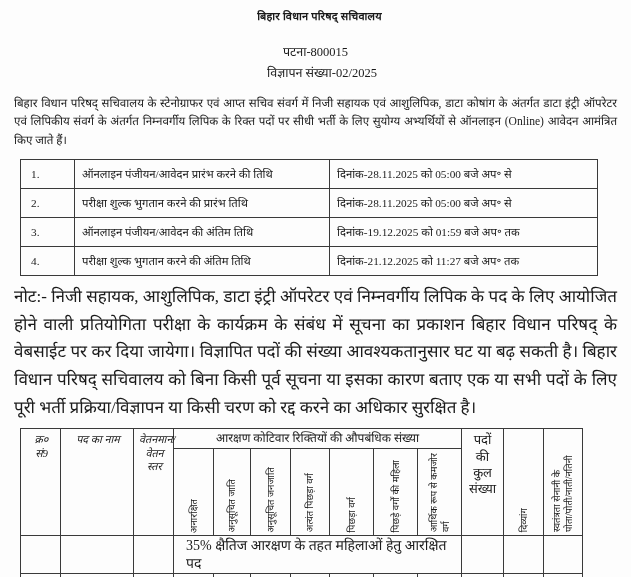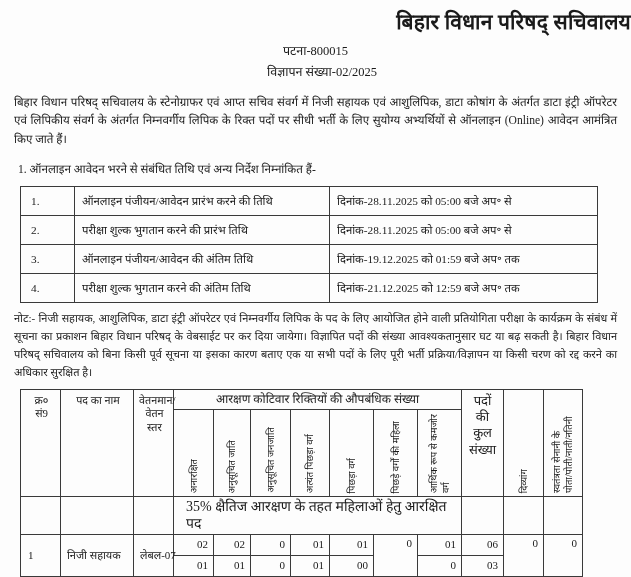--- a/index.html
+++ b/index.html
@@ -19,31 +19,31 @@
   .page {
     position: relative;
     width: 631px;
     height: 577px;
     padding: 0;
     box-sizing: border-box;
   }
 
   
   .doc-title {
-    text-align: right;
-    font-size: 21px;
+    text-align: center;
+    font-size: 11px;
     font-weight: bold;
     letter-spacing: .2px;
     margin: 9px 0 0 8px;
     line-height: 1.3;
   }
   .doc-sub {
     text-align: center;
     font-size: 12.5px;
-    margin-top: 6px;
+    margin-top: 20px;
     line-height: 1.45;
   }
   .doc-sub2 {
     text-align: center;
     font-size: 12.5px;
     margin-top: 3px;
     line-height: 1.45;
     margin-left: 13px;
   }
 
@@ -55,21 +55,21 @@
     text-align: justify;
     text-justify: inter-word;
   }
   .section-line {
     margin: 11px 14px 0 18px;
     font-size: 11.6px;
     line-height: 1.5;
   }
   .note-para {
     margin: 7px 14px 0 14px;
-    font-size: 11px;
+    font-size: 17px;
     line-height: 1.63;
     text-align: justify;
   }
 
   
   table {
     border-collapse: collapse;
     table-layout: fixed;
   }
   table td, table th {
@@ -108,20 +108,21 @@
   .vac-table .hdr-top td {
     text-align: center;
   }
   .th-sn, .th-post, .th-pay {
     vertical-align: top;
     padding-top: 4px !important;
     padding-left: 5px !important;
     text-align: left;
     font-size: 10.8px;
     line-height: 1.45;
+    font-style: italic;
   }
   .th-span {
     text-align: center;
     font-size: 12px;
     height: 17px;
   }
   .rot-cell {
     height: 86px;
     padding: 0 !important;
     position: relative;
@@ -177,21 +178,20 @@
 <body>
 
 <div class="page">
 
   <div class="doc-title">बिहार विधान परिषद् सचिवालय</div>
   <div class="doc-sub">पटना-800015</div>
   <div class="doc-sub2">विज्ञापन संख्या-02/2025</div>
 
   <div class="para">बिहार विधान परिषद् सचिवालय के स्टेनोग्राफर एवं आप्त सचिव संवर्ग में निजी सहायक एवं आशुलिपिक, डाटा कोषांग के अंतर्गत डाटा इंट्री ऑपरेटर एवं लिपिकीय संवर्ग के अंतर्गत निम्नवर्गीय लिपिक के रिक्त पदों पर सीधी भर्ती के लिए सुयोग्य अभ्यर्थियों से ऑनलाइन (Online) आवेदन आमंत्रित किए जाते हैं।</div>
 
-  <div class="section-line">1. ऑनलाइन आवेदन भरने से संबंधित तिथि एवं अन्य निर्देश निम्नांकित हैं-</div>
 
   <table class="dates-table">
     <tbody>
         <tr>
       <td class="c-sn">1.</td>
       <td class="c-desc">ऑनलाइन पंजीयन/आवेदन प्रारंभ करने की तिथि</td>
       <td class="c-date">दिनांक-28.11.2025 को 05:00 बजे अप॰ से</td>
     </tr>
     <tr>
       <td class="c-sn">2.</td>
@@ -199,21 +199,21 @@
       <td class="c-date">दिनांक-28.11.2025 को 05:00 बजे अप॰ से</td>
     </tr>
     <tr>
       <td class="c-sn">3.</td>
       <td class="c-desc">ऑनलाइन पंजीयन/आवेदन की अंतिम तिथि</td>
       <td class="c-date">दिनांक-19.12.2025 को 01:59 बजे अप॰ तक</td>
     </tr>
     <tr>
       <td class="c-sn">4.</td>
       <td class="c-desc">परीक्षा शुल्क भुगतान करने की अंतिम तिथि</td>
-      <td class="c-date">दिनांक-21.12.2025 को 12:59 बजे अप॰ तक</td>
+      <td class="c-date">दिनांक-21.12.2025 को 11:27 बजे अप॰ तक</td>
     </tr>
   </tbody>
     </table>
 
   <div class="note-para">नोट:- निजी सहायक, आशुलिपिक, डाटा इंट्री ऑपरेटर एवं निम्नवर्गीय लिपिक के पद के लिए आयोजित होने वाली प्रतियोगिता परीक्षा के कार्यक्रम के संबंध में सूचना का प्रकाशन बिहार विधान परिषद् के वेबसाईट पर कर दिया जायेगा। विज्ञापित पदों की संख्या आवश्यकतानुसार घट या बढ़ सकती है। बिहार विधान परिषद् सचिवालय को बिना किसी पूर्व सूचना या इसका कारण बताए एक या सभी पदों के लिए पूरी भर्ती प्रक्रिया/विज्ञापन या किसी चरण को रद्द करने का अधिकार सुरक्षित है।</div>
 
 
   <div class="vac-wrap">
     <table class="vac-table">
       <colgroup>

